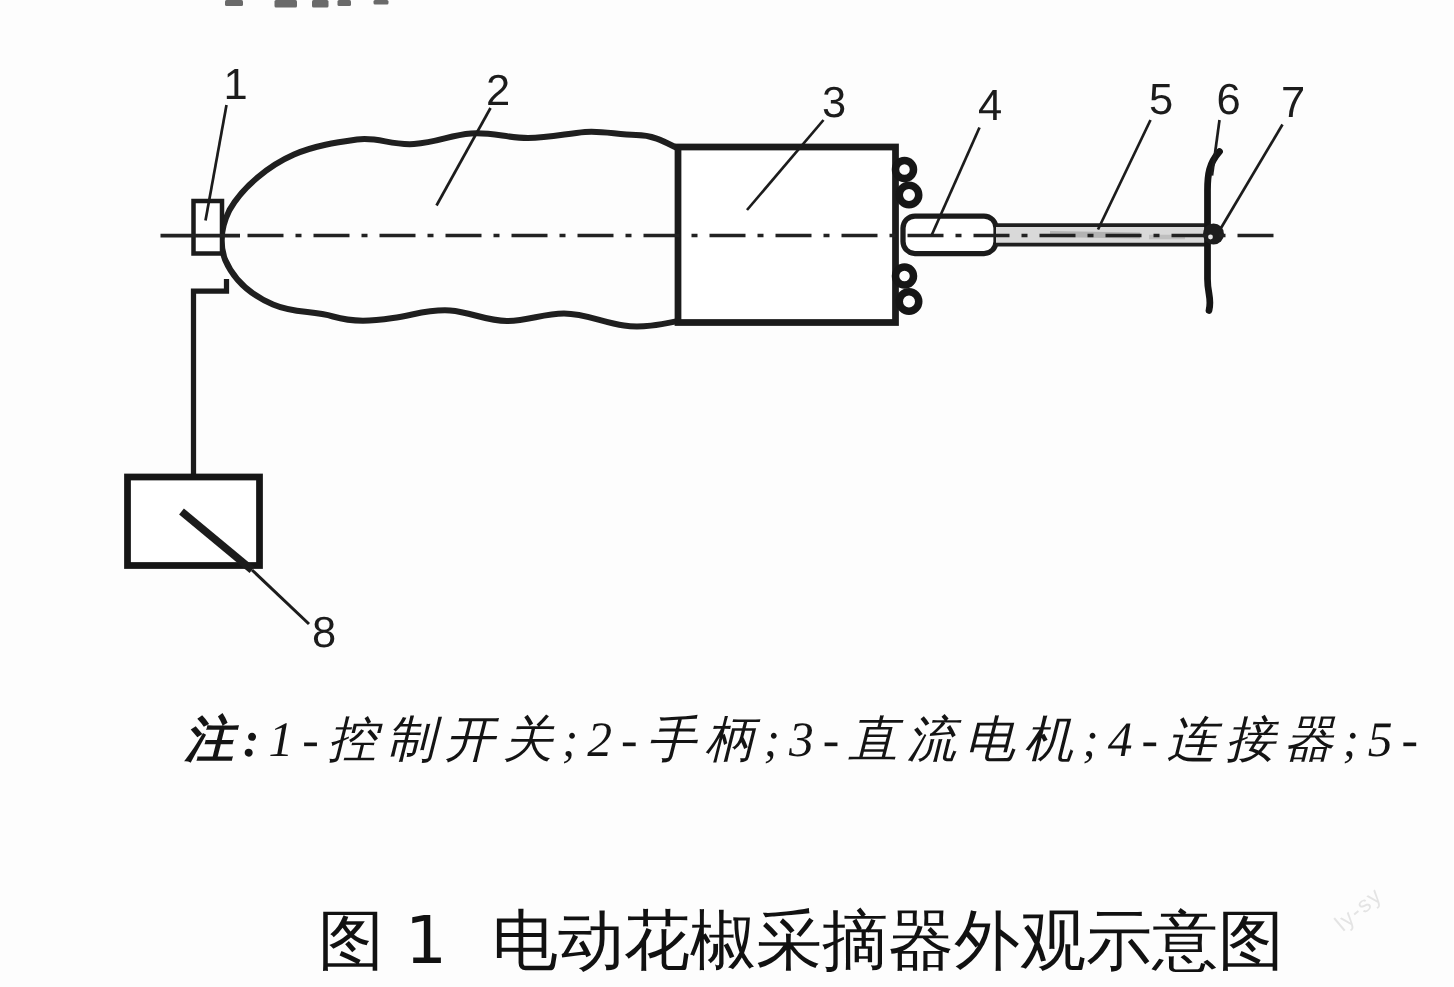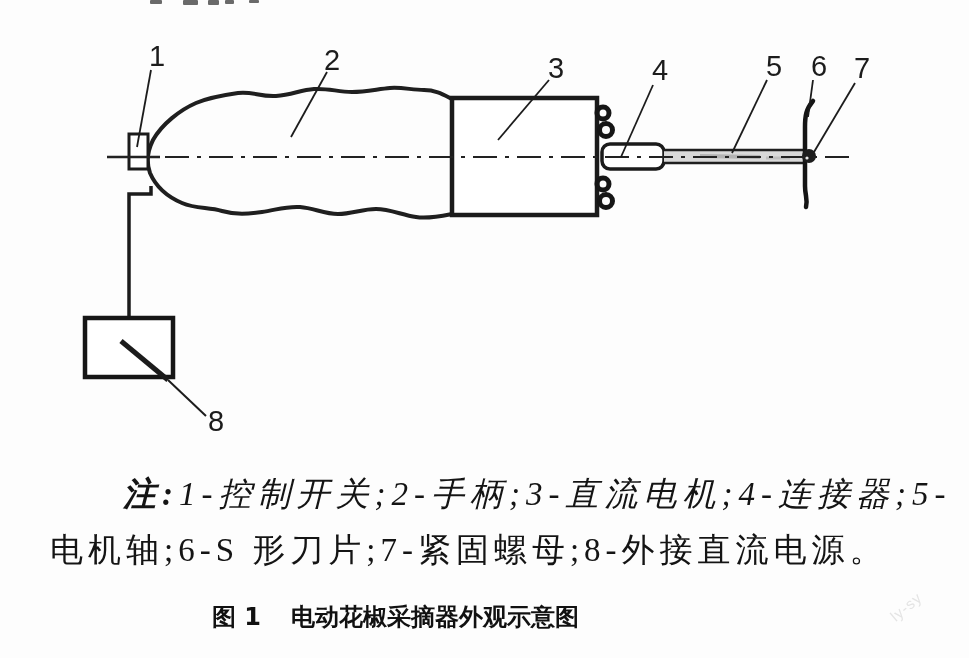--- a/index.html
+++ b/index.html
@@ -29,22 +29,22 @@
     color:#141414;
   }
   .note-line1{left:123px;top:476px;letter-spacing:6px;font-style:italic;}
   .note-line2{left:50px;top:532px;letter-spacing:5px;}
   .note-prefix{font-weight:bold;}
 
   .caption{
     position:absolute;
     left:212px;top:604px;
     font-family:"DejaVu Sans","Liberation Sans",sans-serif;
-    font-weight:bold;
-    font-size:24px;
+    font-weight:normal;
+    font-size:44px;
     line-height:1.1;
     white-space:nowrap;
     color:#111;
   }
   .caption .title{margin-left:30px;}
 
   .watermark{
     position:absolute;
     left:888px;top:598px;
     font-family:"Liberation Sans","DejaVu Sans",sans-serif;
@@ -138,23 +138,20 @@
     <text class="part-label" x="660" y="80" text-anchor="middle">4</text>
     <text class="part-label" x="774" y="76" text-anchor="middle">5</text>
     <text class="part-label" x="819" y="76" text-anchor="middle">6</text>
     <text class="part-label" x="862" y="78" text-anchor="middle">7</text>
     <text class="part-label" x="216" y="431" text-anchor="middle">8</text>
   </svg>
 
   <div class="note-line note-line1">
     <span class="note-prefix">注:</span><span>1-控制开关;2-手柄;3-直流电机;4-连接器;5-</span>
   </div>
-  <div class="note-line note-line2">
-    <span>电机轴;6-S 形刀片;7-紧固螺母;8-外接直流电源。</span>
-  </div>
 
   <div class="caption">
     <span>图 1</span><span class="title">电动花椒采摘器外观示意图</span>
   </div>
 
   <div class="watermark">ly-sy</div>
 
 </div>
 
 </body></html>

